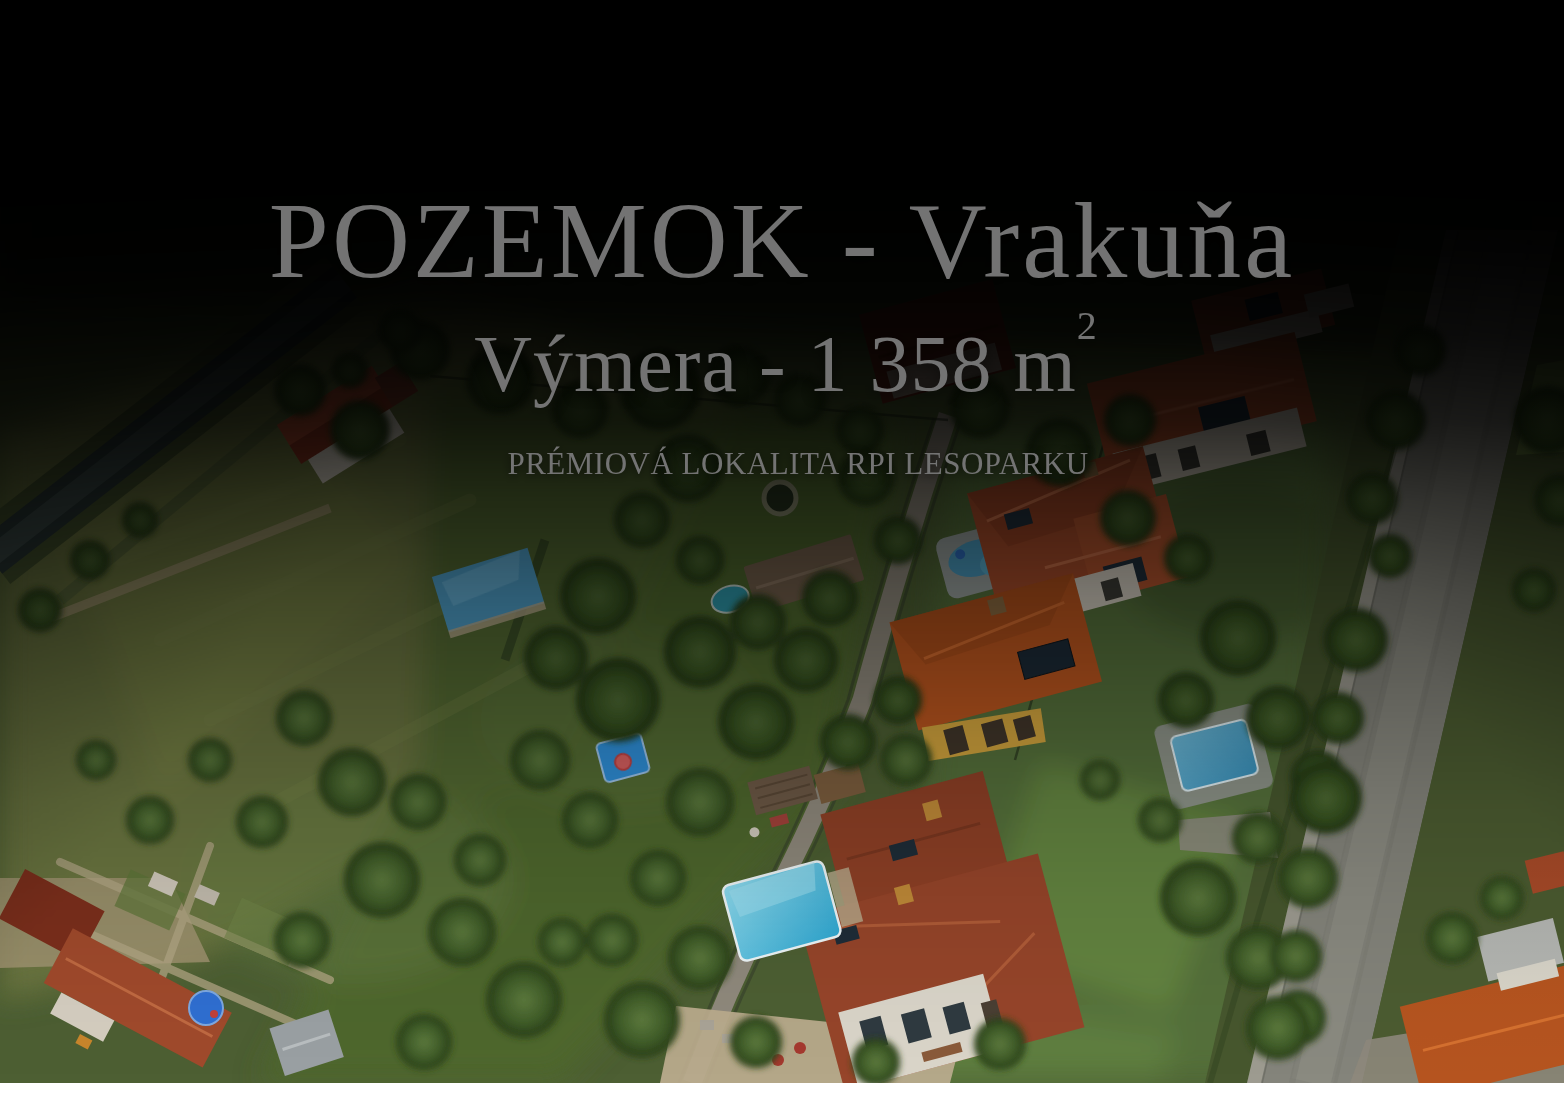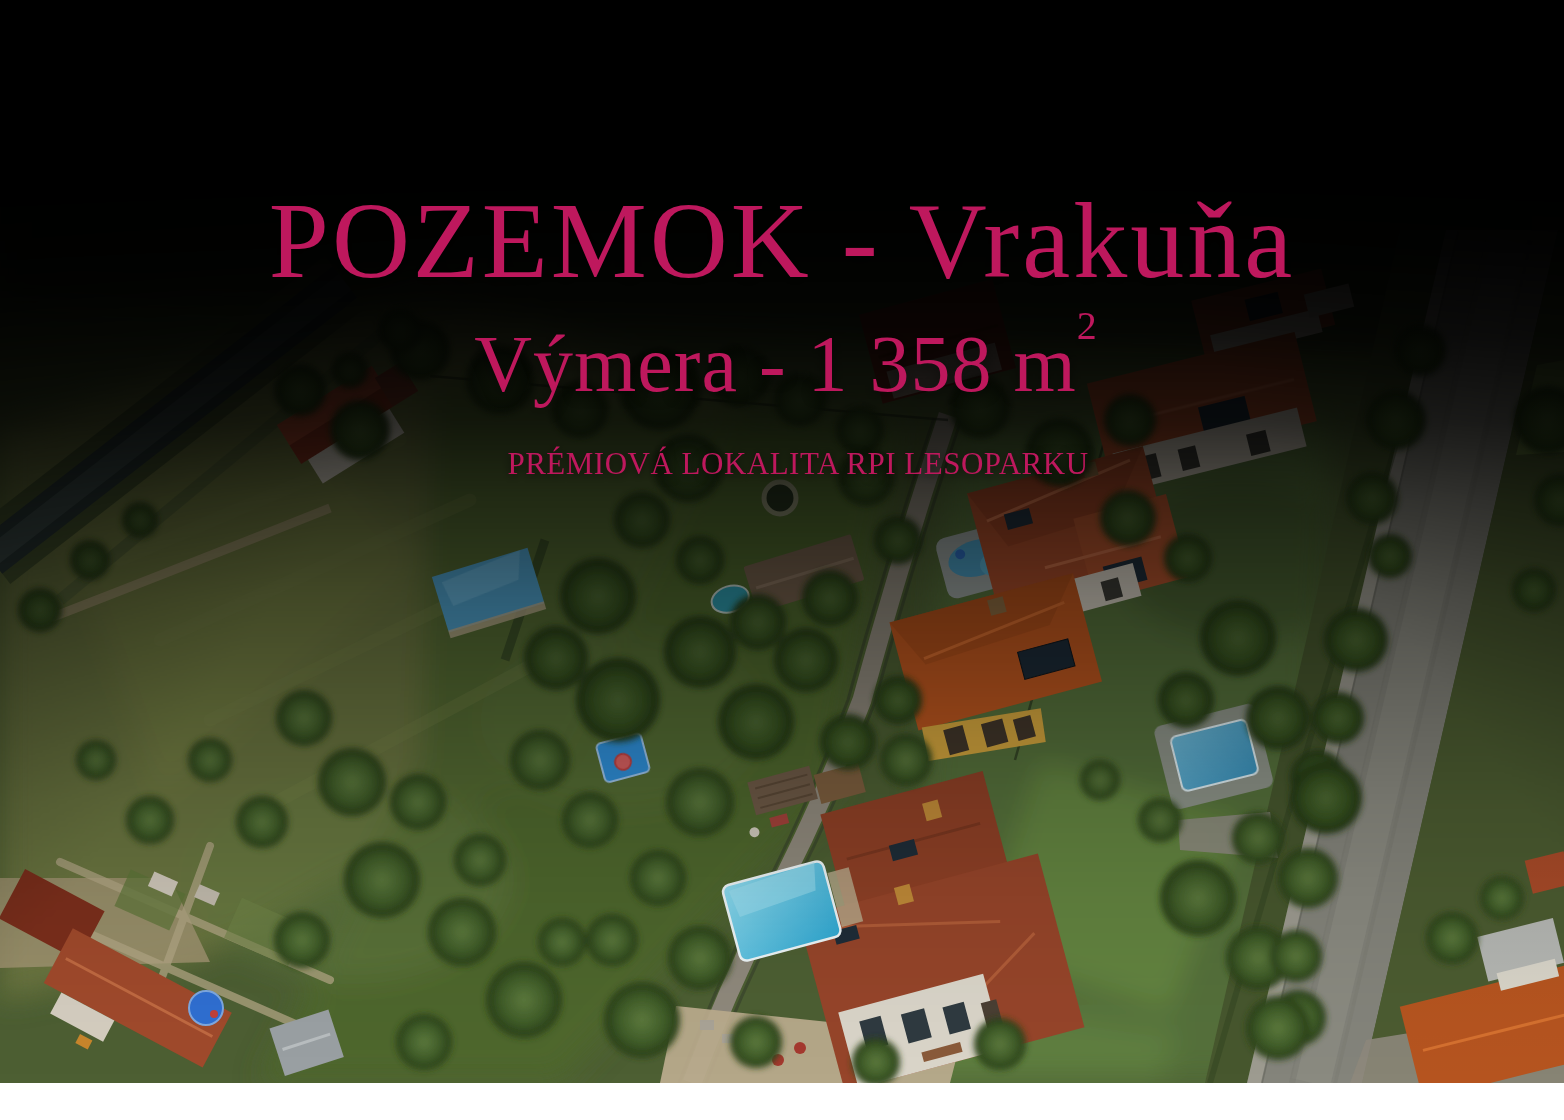--- a/index.html
+++ b/index.html
@@ -24,21 +24,21 @@
       rgba(0,0,0,.02) 92%,
       rgba(0,0,0,0) 100%);
   }
   .corner-shade{
     position:absolute;left:0;top:0;width:100%;height:100%;pointer-events:none;
     background:
       linear-gradient(125deg, rgba(0,0,0,.50) 0%, rgba(0,0,0,0) 30%),
       linear-gradient(235deg, rgba(0,0,0,.42) 0%, rgba(0,0,0,0) 26%);
   }
   .hero{
-    position:absolute;left:0;top:0;width:100%;height:1083px;color:#be185d;
+    position:absolute;left:0;top:0;width:100%;height:1083px;color:#737373;
     text-align:center;pointer-events:none;
   }
   .hero-title{
     position:absolute;top:187px;left:0;width:100%;margin:0;
     font-size:108px;font-weight:400;line-height:1;letter-spacing:3px;
     text-shadow:0 2px 16px rgba(0,0,0,.45);
   }
   .hero-area{
     position:absolute;top:320px;left:0;width:100%;margin:4px;
     font-size:80px;font-weight:400;line-height:1;letter-spacing:1px;

